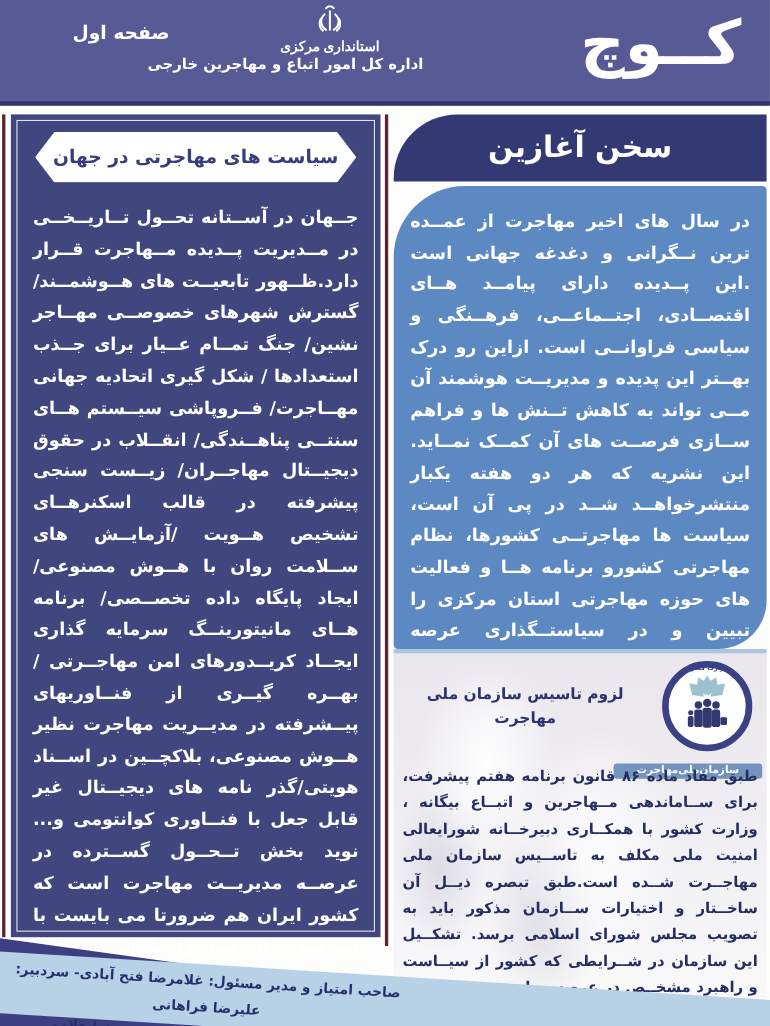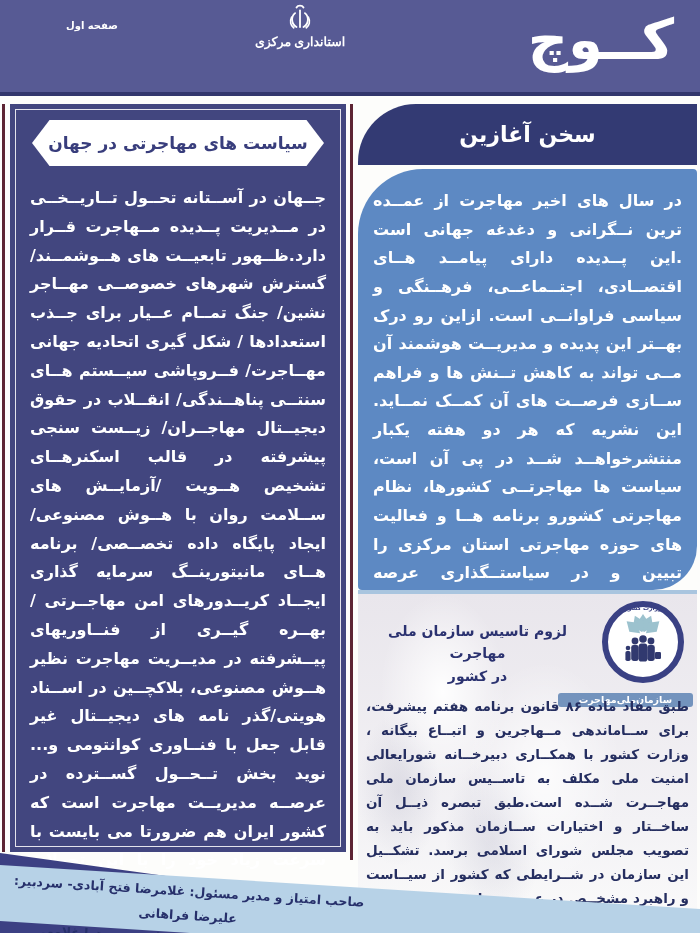--- a/index.html
+++ b/index.html
@@ -14,21 +14,21 @@
   .kooch-title { position:absolute; top:-6px; right:26px; color:#ffffff;
                  font-size:56px; font-weight:bold; line-height:92px; letter-spacing:1px; }
   .issue-line { position:absolute; top:66px; right:140px; color:#ece87b;
                 font-size:14.5px; font-weight:bold; white-space:nowrap; }
   .emblem-block { position:absolute; top:3px; left:215px; width:170px;
                   text-align:center; color:#ffffff; }
   .emblem-block svg { display:block; margin:0 auto 1px; }
   .org-line1 { font-size:12.5px; font-weight:bold; line-height:1.3; white-space:nowrap;font-family:Liberation Serif, serif; }
   .org-line2 { font-size:13.5px; font-weight:bold; line-height:1.35; white-space:nowrap; }
   .page-badge { position:absolute; top:20px; left:66px; color:#ffffff;
-                font-weight:bold; font-size:10px; }
+                font-weight:bold; font-size:17px; }
 
   
   .rule { position:absolute; width:3px; background:#5d2433; }
   .rule-left { left:2px; top:104px; height:748px; }
   .rule-mid  { left:350px; top:104px; height:756px; }
 
   
   .left-panel { position:absolute; left:10px; top:104px; width:336px; height:748px;
                 background:#42467f; }
   .panel-frame { position:absolute; inset:5px; border:1.5px solid rgba(255,255,255,.85);
@@ -39,21 +39,21 @@
                display:flex; align-items:center; justify-content:center; }
   .cartouche span { color:#383d7c; font-weight:bold; font-size:17px; white-space:nowrap; }
   .panel-body { position:absolute; top:80px; left:20px; right:20px; bottom:10px;
                 color:#ffffff; font-weight:bold; font-size:16px; line-height:1.8;
                 text-align:justify; text-align-last:center; }
 
   
   .opening-title { position:absolute; left:358px; top:104px; width:339px; height:61px;
                    background:#333a73; border-top-left-radius:58px;
                    color:#ffffff; display:flex; align-items:center; justify-content:center;
-                   font-size:22px; font-weight:bold; }
+                   font-size:27px; font-weight:bold; }
   .opening-box { position:absolute; left:358px; top:169px; width:339px; height:421px;
                  background:#5d89c3; border-radius:65px 4px 44px 4px;
                  padding:18px 15px 0; overflow:hidden; }
   .opening-box p { color:#ffffff; font-weight:bold; font-size:16px; line-height:1.79;
                    text-align:justify; text-align-last:center; }
 
   
   .section2 { position:absolute; left:358px; top:590px; width:339px; height:330px;
               border-top:4px solid #a9c5df;
               background:
@@ -94,20 +94,21 @@
         <g fill="none" stroke="#ffffff" stroke-width="2.6" stroke-linecap="round">
           <path d="M20 10 V 34"></path>
           <path d="M13 14 C 7 19, 7 29, 15 34"></path>
           <path d="M27 14 C 33 19, 33 29, 25 34"></path>
           <path d="M8 20 C 5 26, 7 32, 11 35"></path>
           <path d="M32 20 C 35 26, 33 32, 29 35"></path>
           <path d="M15 6 C 17 2.5, 23 2.5, 25 6"></path>
         </g>
       </svg>
       <div class="org-line1">استانداری مرکزی</div>
+      <div class="org-line2">اداره کل امور اتباع و مهاجرین خارجی</div>
     </div>
     <div class="page-badge">صفحه اول</div>
   </div>
 
   <div class="rule rule-left"></div>
   <div class="rule rule-mid"></div>
 
   <div class="left-panel">
     <div class="panel-frame"></div>
     <div class="cartouche">
@@ -142,21 +143,20 @@
           <circle cx="27" cy="48" r="2.3"></circle>
             <rect x="24.4" y="51" width="5.2" height="10" rx="1.8"></rect>
           <rect x="54" y="52" width="6" height="7" rx="1.2"></rect>
         </g>
         <text x="42" y="9.5" text-anchor="middle" font-size="6" font-weight="bold" fill="#3a4184">وزارت کشور</text>
       </svg>
       <div class="caption">سازمان‌ملی‌مهاجرت</div>
     </div>
     <div class="org-title">
       <div>لزوم تاسیس سازمان ملی مهاجرت</div>
-      <div>در کشور</div>
     </div>
     <div class="org-body">طبق مفاد ماده ۸۶ قانون برنامه هفتم پیشرفت، برای ســاماندهی مــهاجرین و اتبــاع بیگانه ، وزارت کشور با همکــاری دبیرخــانه شورایعالی امنیت ملی مکلف به تاســیس سازمان ملی مهاجــرت شــده است.طبق تبصره ذیــل آن ساخــتار و اختیارات ســازمان مذکور باید به تصویب مجلس شورای اسلامی برسد. تشکــیل این سازمان در شــرایطی که کشور از سیــاست و راهبرد مشخــص در عرصه مهاجرت رنج می برد و امور مهاجرت درچند دستگاه اجرایی پراکنده است،ضرورتی اجتناب ناپذیراست.</div>
   </div>
 
   <div class="footer-triangle"></div>
   <div class="footer-band">
     <div class="credits">
       <div>صاحب امتیاز و مدیر مسئول: غلامرضا فتح آبادی- سردبیر: علیرضا فراهانی</div>
       <div>طراح گرافیک : مصطفی ابراهیمی، زهرا غلامی</div>
     </div>

